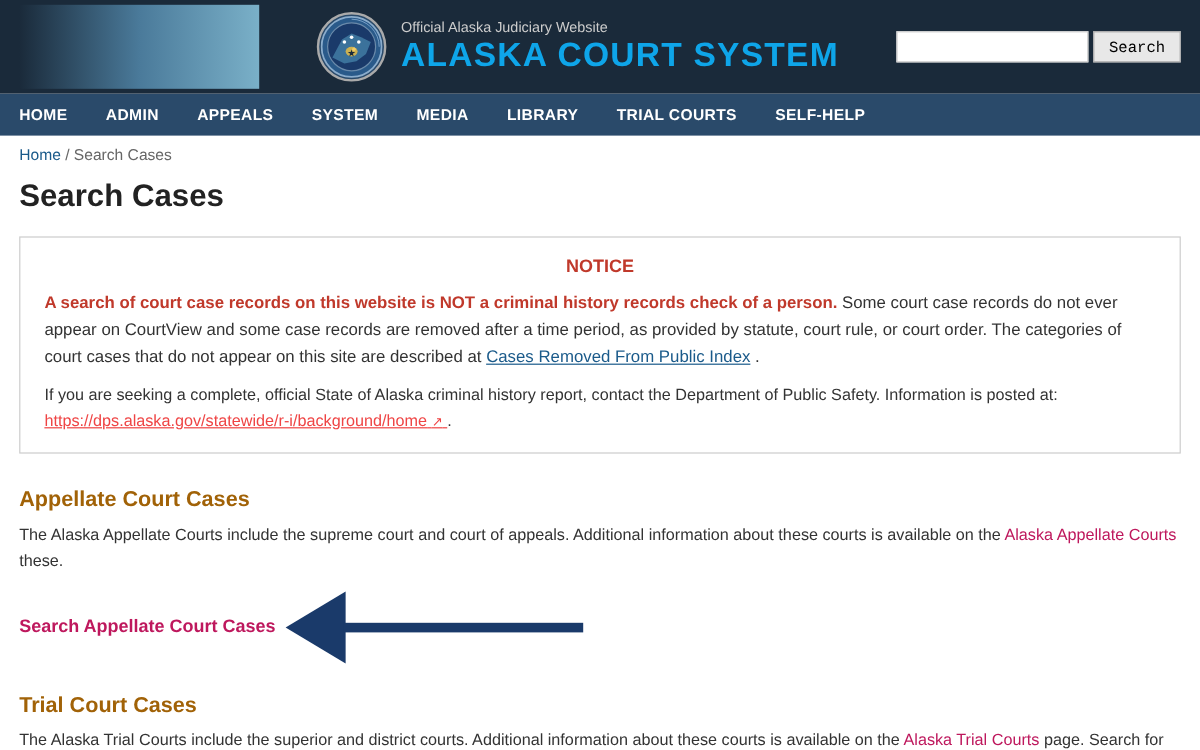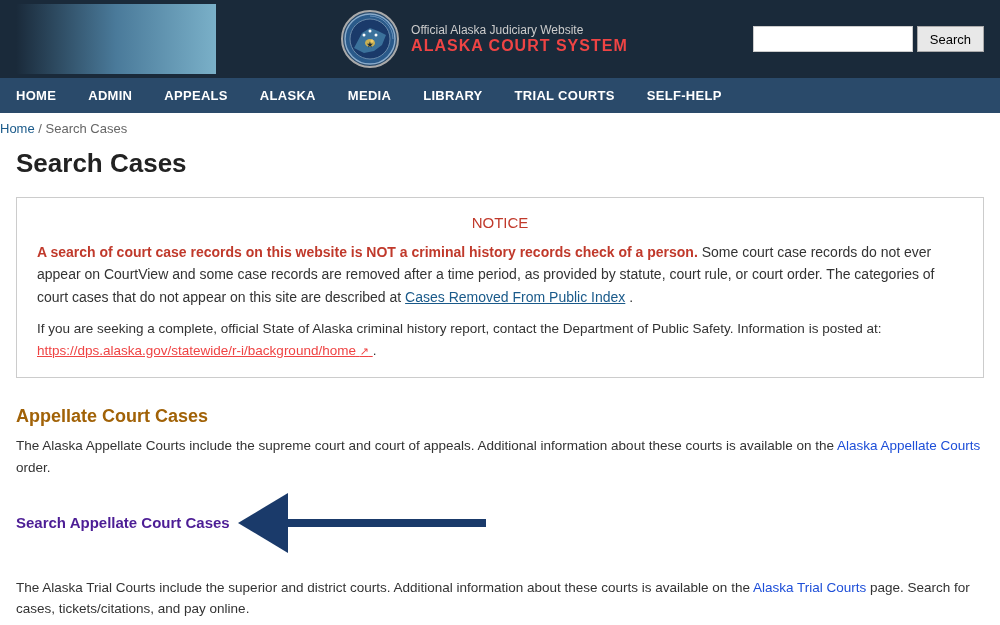--- a/index.html
+++ b/index.html
@@ -37,44 +37,45 @@
       height: 52px;
     }
     .header-text {
       color: #fff;
     }
     .header-text .official {
       font-size: 12px;
       color: #ccc;
     }
     .header-text .title {
-      font-size: 16px;
+      font-size: 28px;
       font-weight: bold;
       letter-spacing: 1px;
-      color: #ef4444;
+      color: #0ea5e9;
     }
     .search-area {
       display: flex;
       align-items: center;
       gap: 4px;
     }
     .search-area input {
       width: 160px;
       height: 26px;
       border: 1px solid #ccc;
       padding: 2px 6px;
       font-size: 13px;
     }
     .search-area button {
       height: 26px;
       padding: 0 12px;
       background: #e8e8e8;
       border: 1px solid #aaa;
       cursor: pointer;
       font-size: 13px;
+      font-family: Liberation Mono, monospace;
     }
     .header-bg {
       position: absolute;
       right: 0;
       top: 0;
       width: 200px;
       height: 70px;
       background: linear-gradient(to right, #1a2a3a, #4a7a9a, #7ab0c8);
       z-index: 0;
       pointer-events: none;
@@ -92,21 +93,21 @@
       text-decoration: none;
       padding: 10px 16px;
       font-size: 13px;
       font-weight: bold;
       display: block;
       letter-spacing: 0.3px;
     }
 
     
     .breadcrumb {
-      padding: 8px 0;
+      padding: 8px 16px;
       font-size: 13px;
       color: #666;
     }
     .breadcrumb a { color: #1a5a8a; text-decoration: none; }
 
     
     .main {
       padding: 4px 16px 30px 16px;
     }
     .page-title {
@@ -118,21 +119,21 @@
 
     
     .notice-box {
       border: 1px solid #ccc;
       padding: 16px 20px;
       margin-bottom: 28px;
       background: #fff;
     }
     .notice-title {
       color: #c0392b;
-      font-weight: normal;
+      font-weight: bold;
       font-size: 15px;
       text-align: center;
       margin-bottom: 10px;
     }
     .notice-text {
       font-size: 14px;
       line-height: 1.6;
       color: #333;
       margin-bottom: 10px;
     }
@@ -152,31 +153,31 @@
       font-weight: bold;
       color: #a16207;
       margin-bottom: 8px;
     }
     .section-desc {
       font-size: 13.5px;
       line-height: 1.6;
       color: #333;
       margin-bottom: 14px;
     }
-    .section-desc a { color: #1d4ed8; text-decoration: none; }
+    .section-desc a { color: #be185d; text-decoration: none; }
 
     
     .search-link-row {
       display: flex;
       align-items: center;
       gap: 0;
       margin-bottom: 6px;
     }
     .search-link {
-      color: #4c1d95;
+      color: #be185d;
       font-size: 15px;
       font-weight: bold;
       text-decoration: none;
       display: inline-block;
     }
     .arrow-container {
       display: flex;
       align-items: center;
       margin-left: 8px;
     }
@@ -226,21 +227,21 @@
   <div class="search-area">
     <input type="text" placeholder="" style="">
     <button>Search</button>
   </div>
 </header>
 
 <nav>
   <a href="#">HOME</a>
   <a href="#">ADMIN</a>
   <a href="#">APPEALS</a>
-  <a href="#">ALASKA</a>
+  <a href="#">SYSTEM</a>
   <a href="#">MEDIA</a>
   <a href="#">LIBRARY</a>
   <a href="#">TRIAL COURTS</a>
   <a href="#">SELF-HELP</a>
 </nav>
 
 <div class="breadcrumb">
   <a href="#">Home</a>
   <span> / </span>
   <span>Search Cases</span>
@@ -265,32 +266,33 @@
       </a>
       <span>.</span>
     </p>
   </div>
 
   <div class="section">
     <h2 class="section-title">Appellate Court Cases</h2>
     <p class="section-desc">
       <span>The Alaska Appellate Courts include the supreme court and court of appeals. Additional information about these courts is available on the </span>
       <a href="#">Alaska Appellate Courts</a>
-      <span> order.</span>
+      <span> these.</span>
     </p>
     <div class="search-link-row">
       <a href="#" class="search-link">Search Appellate Court Cases</a>
       <div class="arrow-container">
         <div class="arrow-head"></div>
         <div class="arrow-line"></div>
       </div>
     </div>
   </div>
 
   <div class="section">
+    <h2 class="section-title">Trial Court Cases</h2>
     <p class="section-desc">
       <span>The Alaska Trial Courts include the superior and district courts. Additional information about these courts is available on the </span>
       <a href="#">Alaska Trial Courts</a>
       <span> page. Search for cases, tickets/citations, and pay online.</span>
     </p>
 
   </div>
 </div>
 
 </body></html>

